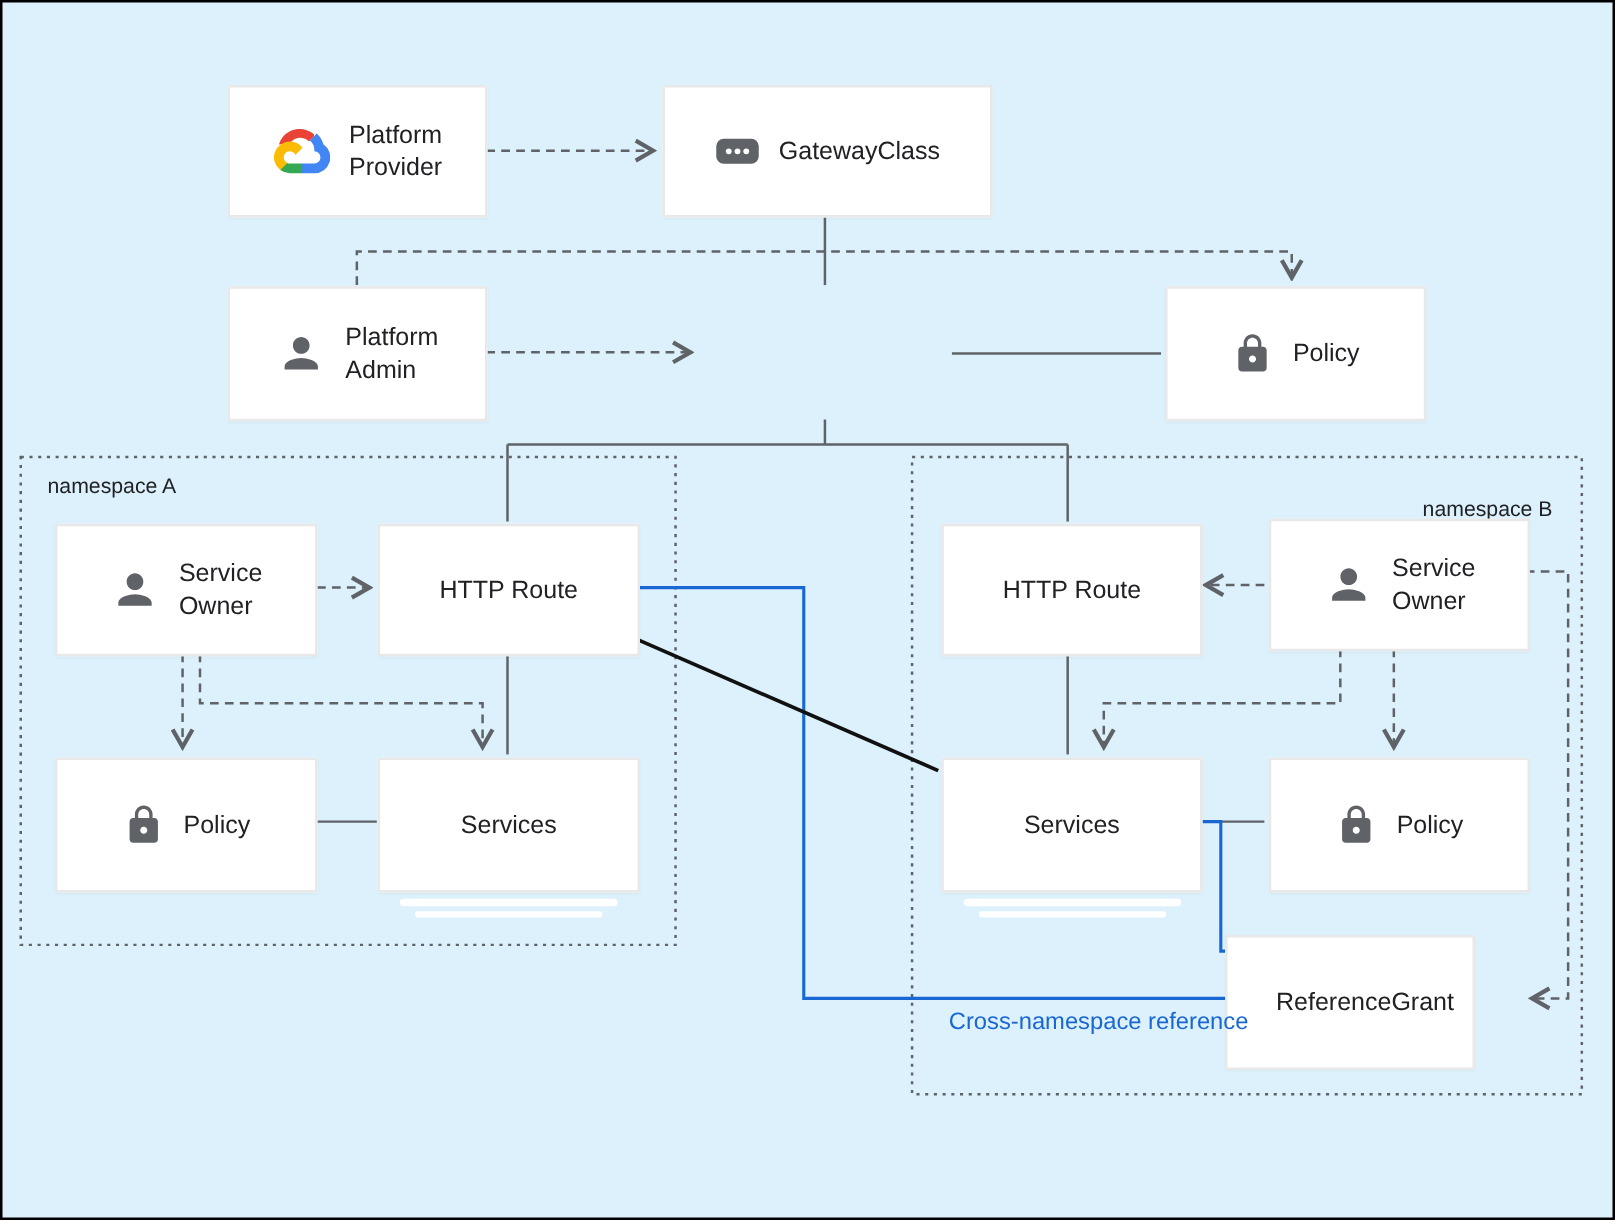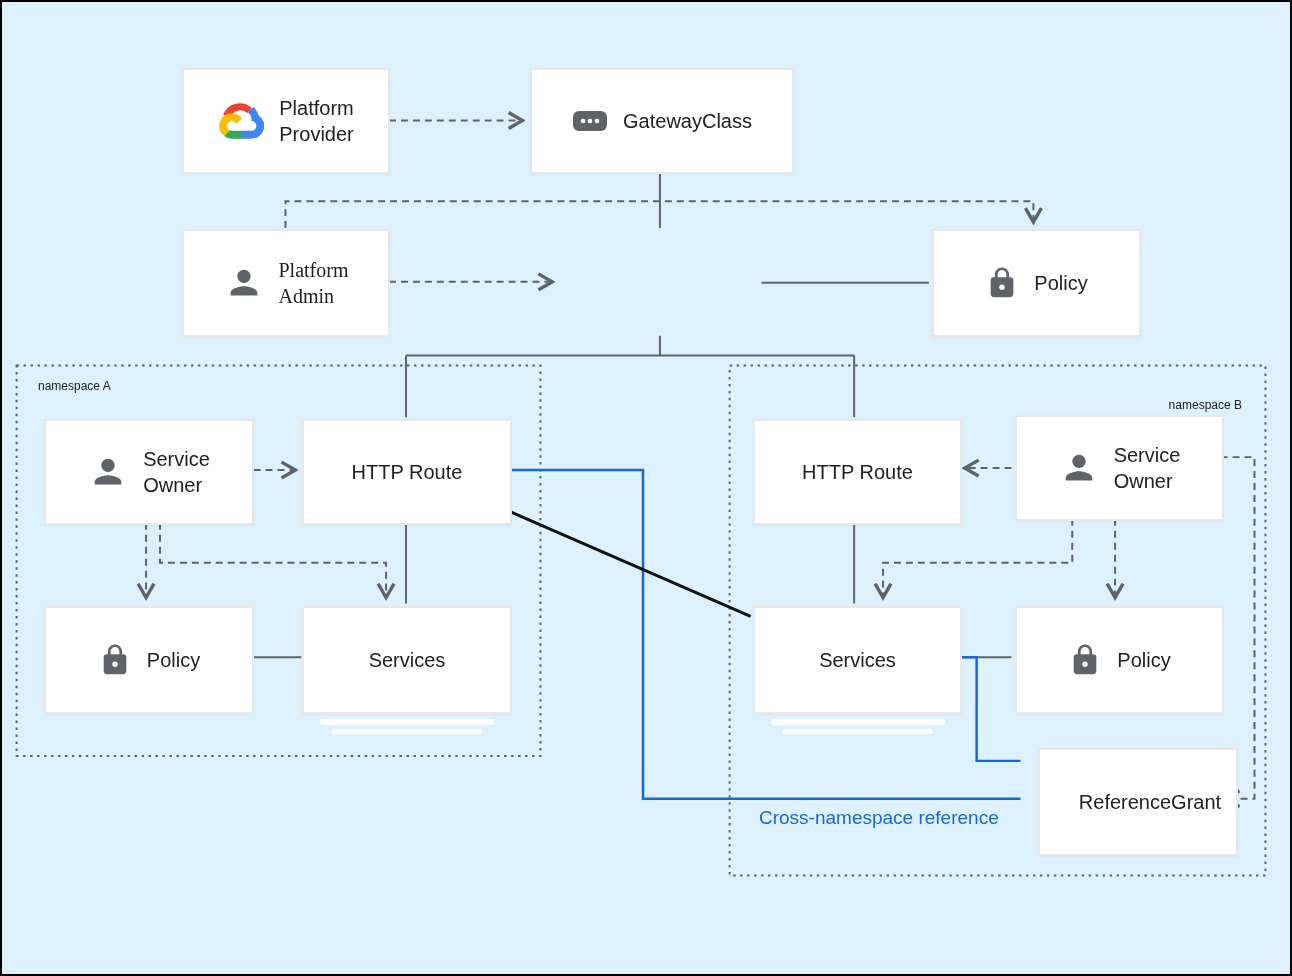--- a/index.html
+++ b/index.html
@@ -30,34 +30,34 @@
     font-size:20px;line-height:1.3;
     box-shadow:0 1px 2px rgba(0,0,0,.04);
   }
   .node .lbl{white-space:nowrap;}
   .node .lbl.wrap{white-space:normal;width:min-content;}
   .icon{display:flex;align-items:center;justify-content:center;color:var(--icon-gray,#5f6368);}
 
   
   #n-platform-provider{left:180px;top:66px;width:208px;height:106px;}
   #n-gateway-class{left:528px;top:66px;width:264px;height:106px;}
-  #n-platform-admin{left:180px;top:227px;width:208px;height:108px;font-family:Liberation Serif, serif;}
+  #n-platform-admin{left:180px;top:227px;width:208px;height:108px;}
   #n-gateway{left:558px;top:227px;width:204px;height:108px;}
   #n-policy-cluster{left:930px;top:227px;width:209px;height:108px;}
   #n-service-owner-a{left:42px;top:417px;width:210px;height:106px;}
   #n-http-route-a{left:300px;top:417px;width:210px;height:106px;}
   #n-policy-a{left:42px;top:604px;width:210px;height:108px;}
   #n-services-a{left:300px;top:604px;width:210px;height:108px;}
   #n-http-route-b{left:751px;top:417px;width:209px;height:106px;}
   #n-service-owner-b{left:1013px;top:413px;width:209px;height:106px;}
   #n-services-b{left:751px;top:604px;width:209px;height:108px;}
   #n-policy-b{left:1013px;top:604px;width:209px;height:108px;}
-  #n-reference-grant{left:1036px;top:746px;width:200px;height:108px;padding-left:24px;}
-
-  .ns-label{position:absolute;font-size:12px;}
+  #n-reference-grant{left:978px;top:746px;width:200px;height:108px;padding-left:24px;}
+
+  .ns-label{position:absolute;font-size:17px;}
   #lbl-ns-a{left:36px;top:377px;}
   #lbl-ns-b{top:396px;right:48px;}
   #lbl-crossns{
     position:absolute;left:757px;top:805px;
     font-size:19px;color:var(--line-blue,#1967d2);
   }
   .stack{position:absolute;background:#fff;border-radius:3px;}
   .stack.s1{top:717px;width:174px;height:6px;}
   .stack.s2{top:727px;width:150px;height:5px;}
   #stack-a1{left:318px;} #stack-a2{left:330px;}

